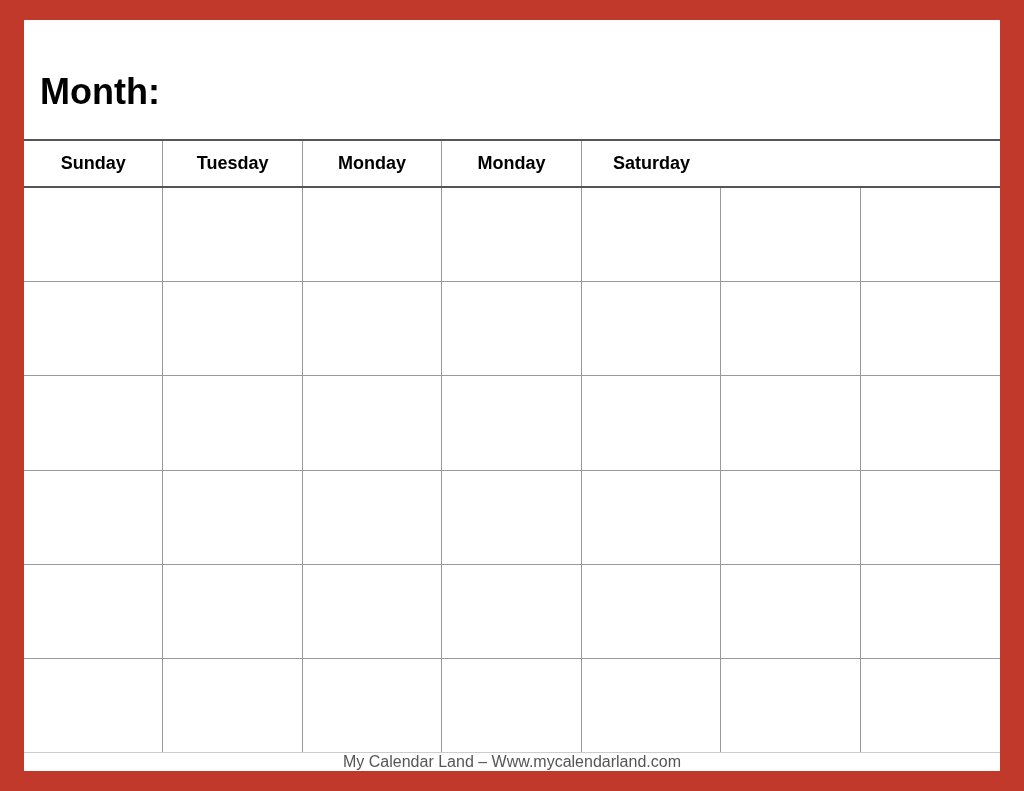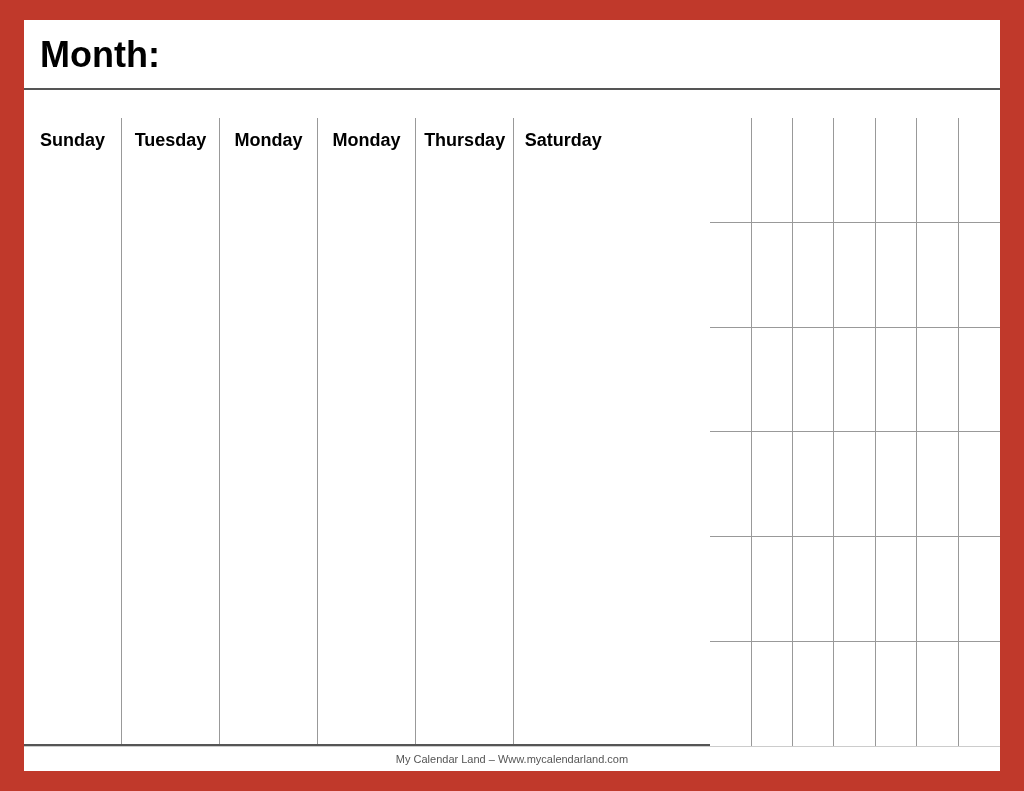--- a/index.html
+++ b/index.html
@@ -21,36 +21,36 @@
     .calendar-container {
       background: #ffffff;
       width: 980px;
       height: 755px;
       display: flex;
       flex-direction: column;
       border: 2px solid #c0392b;
     }
 
     .calendar-header {
-      padding: 14px 16px 12px 16px;
+      padding: 14px 16px 26px 16px;
       border-bottom: 2px solid #555;
       flex-shrink: 0;
+      margin-top: 37px;
     }
 
     .calendar-title {
       font-size: 36px;
       font-weight: bold;
       color: #000;
     }
 
     .calendar-grid-wrapper {
       flex: 1;
       display: flex;
-      flex-direction: row;
-      margin-top: 28px;
+      flex-direction: column;
     }
 
     .day-headers {
       display: grid;
       grid-template-columns: repeat(7, 1fr);
       border-bottom: 2px solid #555;
       flex-shrink: 0;
     }
 
     .day-header {
@@ -87,42 +87,40 @@
       border-right: 1px solid #999;
       min-height: 90px;
     }
 
     .calendar-cell:last-child {
       border-right: none;
     }
 
     .calendar-footer {
       text-align: center;
-      padding: 6px;
-      font-size: 11px;
+      font-size: 16px;
       color: #555;
       border-top: 1px solid #ccc;
       flex-shrink: 0;
     }
   </style>
 </head>
 <body>
 
 <div class="calendar-container">
   <div class="calendar-header">
     <span class="calendar-title">Month:</span>
   </div>
 
   <div class="calendar-grid-wrapper">
     <div class="day-headers">
       <div class="day-header">Sunday</div>
       <div class="day-header">Tuesday</div>
       <div class="day-header">Monday</div>
       <div class="day-header">Monday</div>
-      <div class="day-header">Thursday</div>
       <div class="day-header">Saturday</div>
     </div>
 
     <div class="calendar-rows">
       <div class="calendar-row">
         <div class="calendar-cell"></div>
         <div class="calendar-cell"></div>
         <div class="calendar-cell"></div>
         <div class="calendar-cell"></div>
         <div class="calendar-cell"></div>

